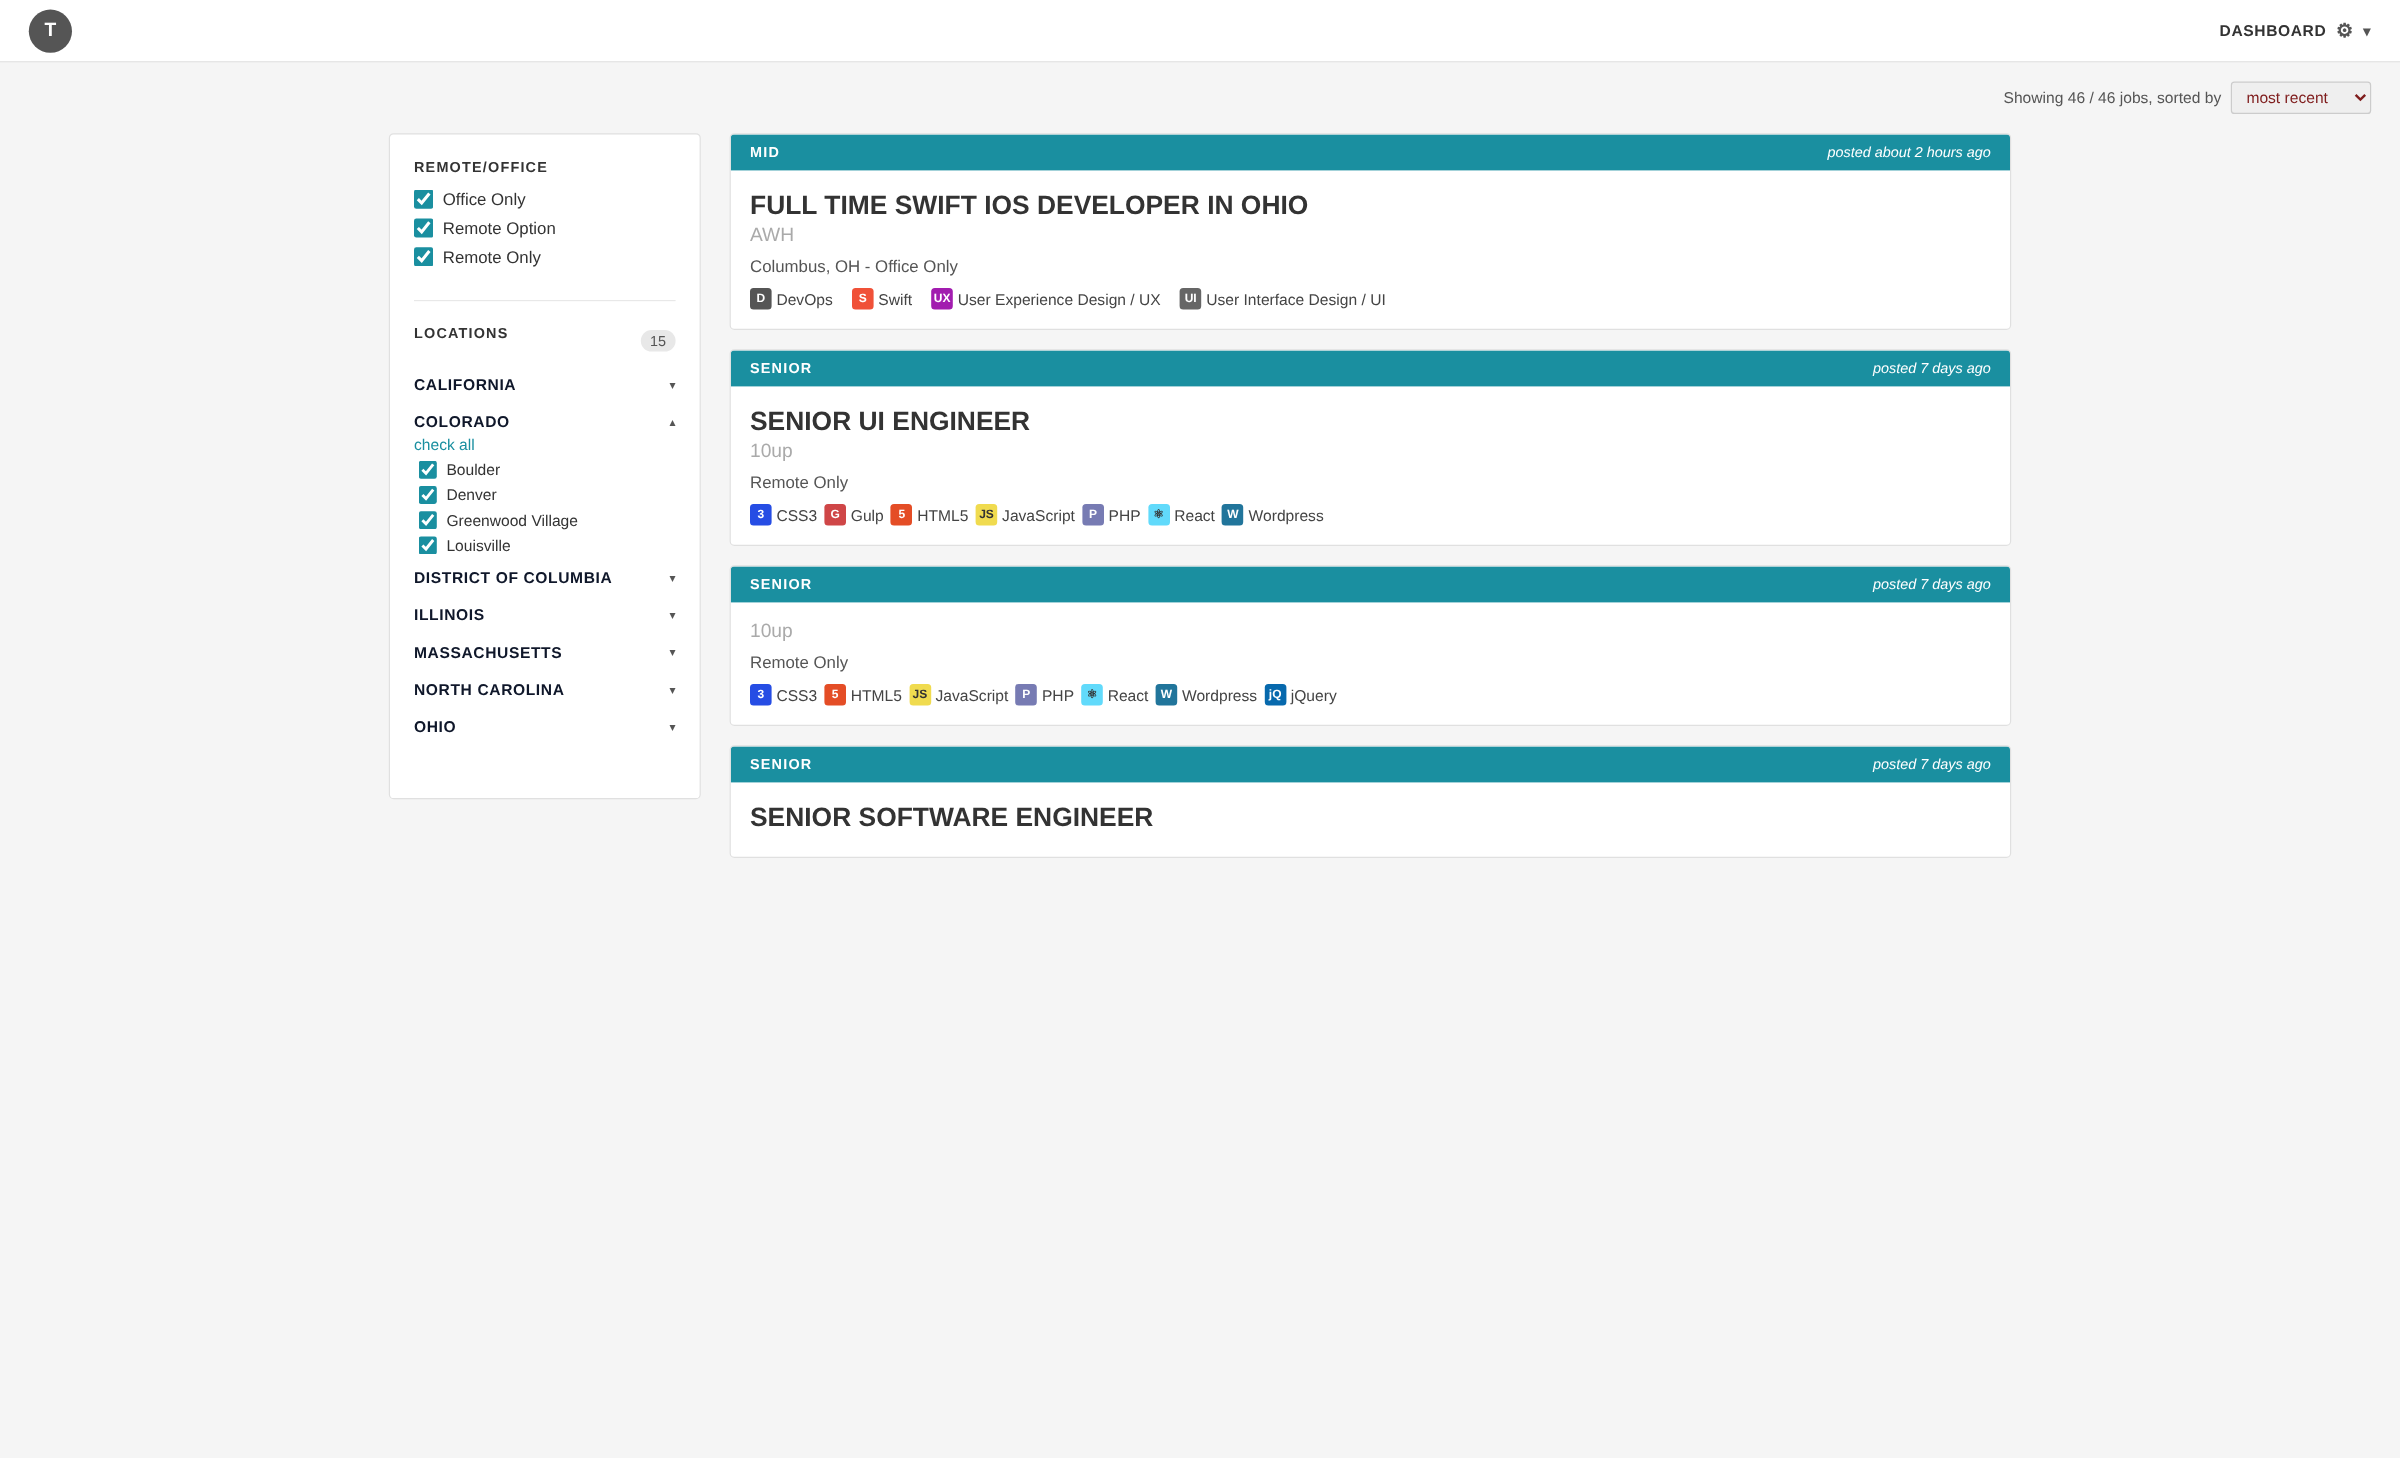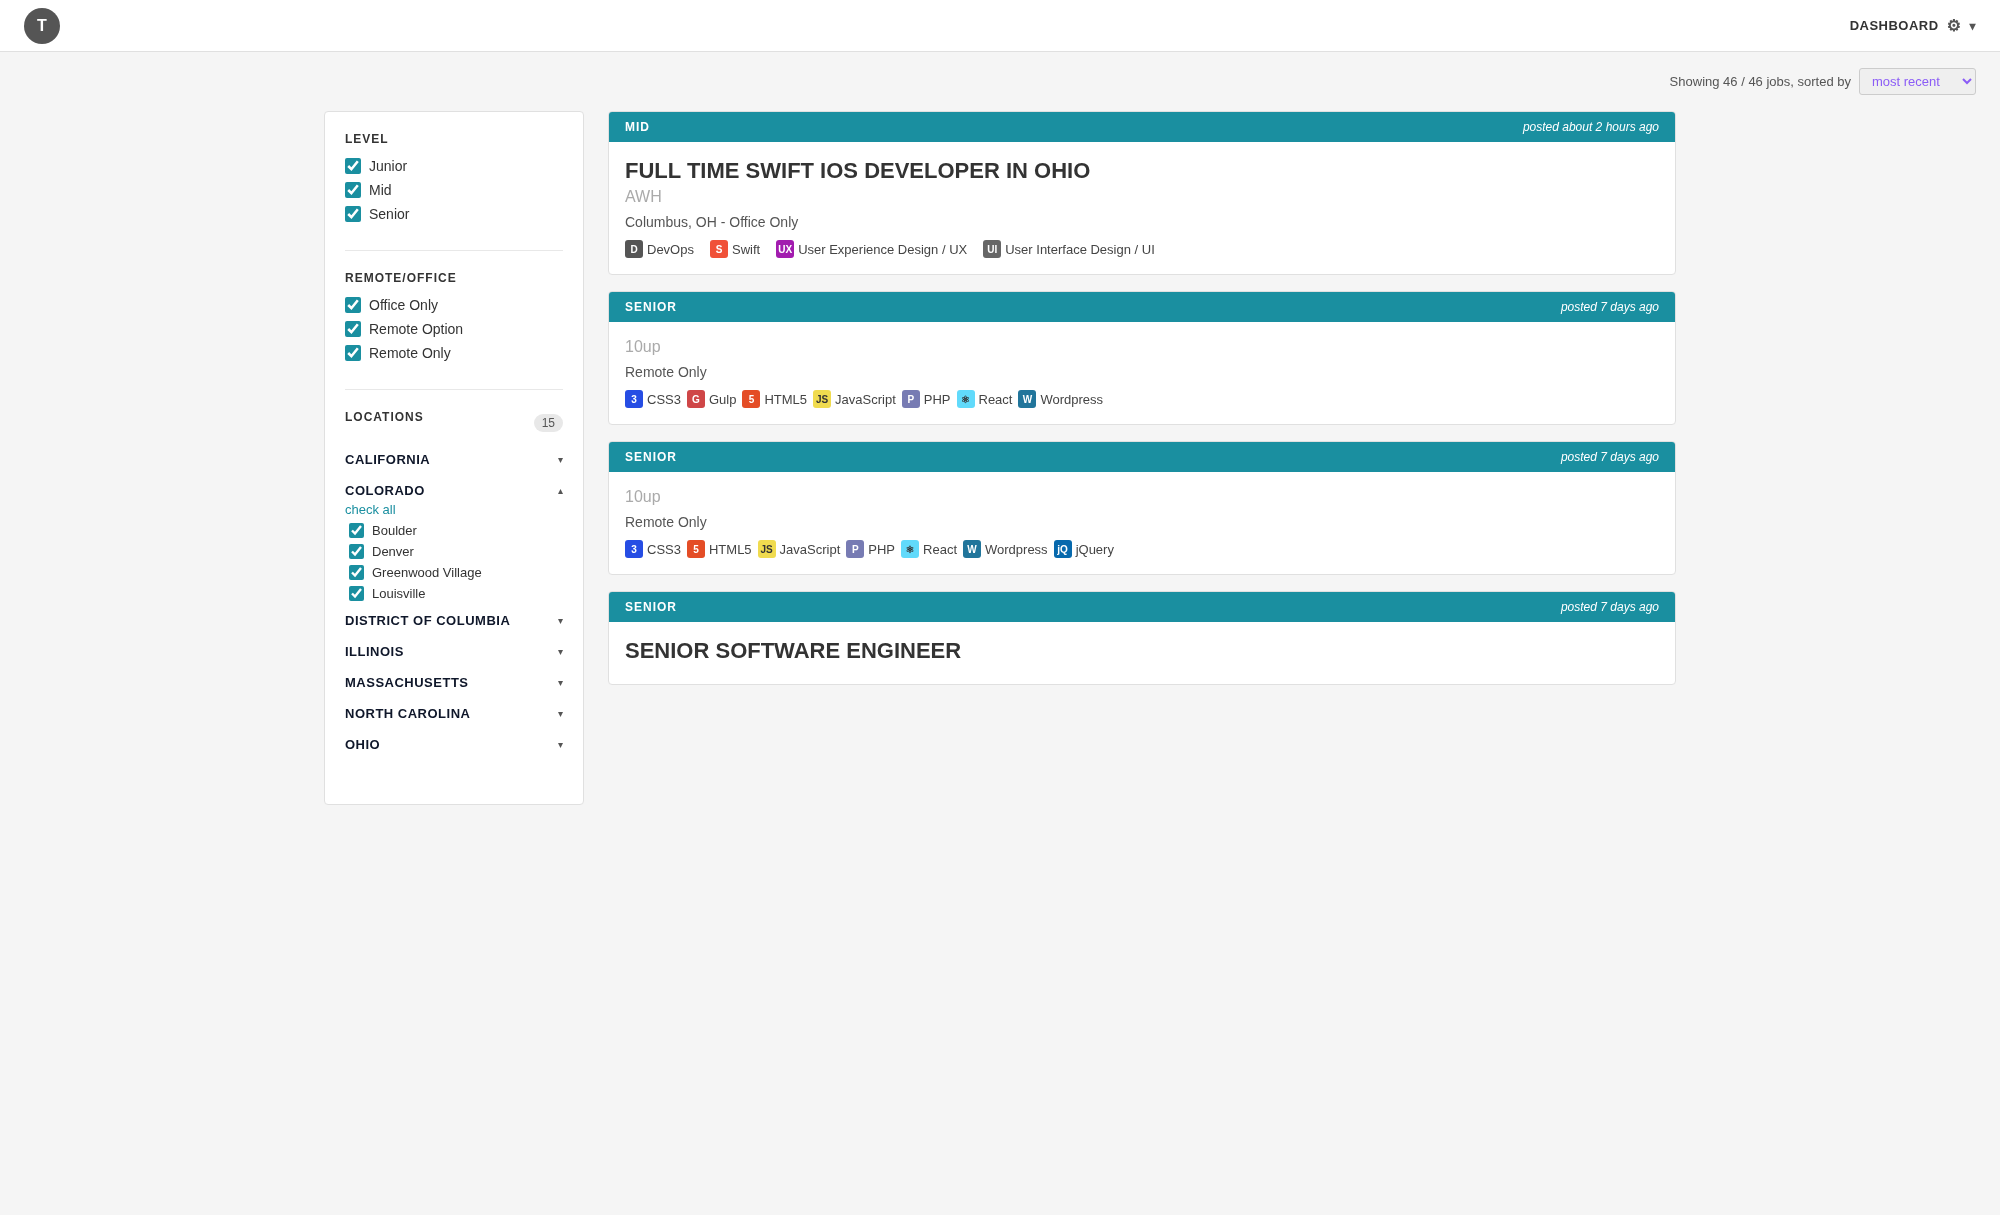--- a/index.html
+++ b/index.html
@@ -41,21 +41,21 @@
       background: #f5f5f5;
       font-size: 13px;
       color: #555;
     }
     .sort-bar select {
       margin-left: 8px;
       padding: 4px 8px;
       border: 1px solid #ccc;
       border-radius: 3px;
       font-size: 13px;
-      color: #8b5cf6;
+      color: #7f1d1d;
       cursor: pointer;
     }
 
     
     .main-layout {
       display: flex;
       padding: 0 24px 24px 24px;
       gap: 24px;
       max-width: 1400px;
       margin: 0 auto;
@@ -251,35 +251,20 @@
     <option>most recent</option>
     <option>most relevant</option>
     <option>oldest</option>
   </select>
 </div>
 
 <div class="main-layout">
 
   <aside class="sidebar">
 
-    <div class="filter-section">
-      <div class="filter-title">LEVEL</div>
-      <label class="filter-item">
-        <input type="checkbox" checked="" style="">
-        <span>Junior</span>
-      </label>
-      <label class="filter-item">
-        <input type="checkbox" checked="" style="">
-        <span>Mid</span>
-      </label>
-      <label class="filter-item">
-        <input type="checkbox" checked="" style="">
-        <span>Senior</span>
-      </label>
-    </div>
 
     <div class="filter-section">
       <div class="filter-title">REMOTE/OFFICE</div>
       <label class="filter-item">
         <input type="checkbox" checked="" style="">
         <span>Office Only</span>
       </label>
       <label class="filter-item">
         <input type="checkbox" checked="" style="">
         <span>Remote Option</span>
@@ -399,20 +384,21 @@
         </div>
       </div>
     </article>
 
     <article class="job-card">
       <div class="job-card-header">
         <span>SENIOR</span>
         <span class="posted-time">posted 7 days ago</span>
       </div>
       <div class="job-card-body">
+        <div class="job-title">SENIOR UI ENGINEER</div>
         <div class="job-company">10up</div>
         <div class="job-location">Remote Only</div>
         <div class="job-tags">
           <span class="tag">
             <span class="tag-icon tag-css3">3</span>
             <span>CSS3</span>
           </span>
           <span class="tag">
             <span class="tag-icon tag-gulp">G</span>
             <span>Gulp</span>

